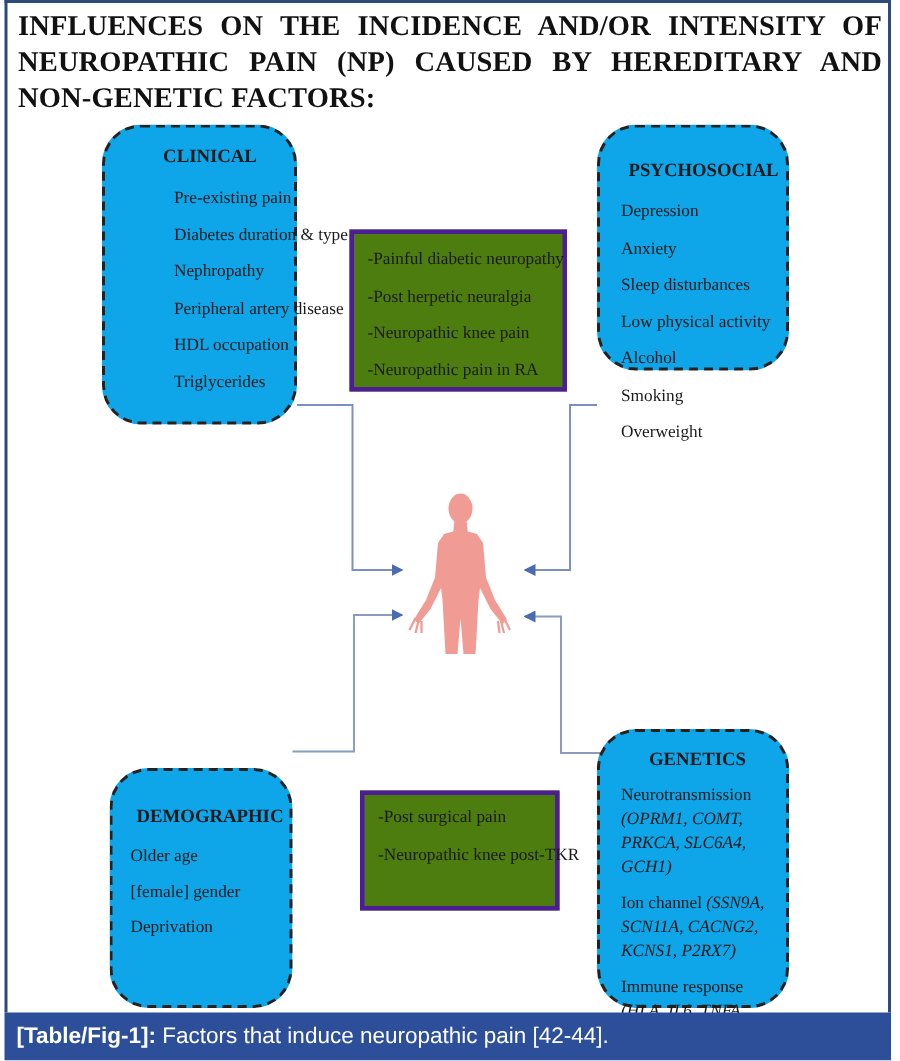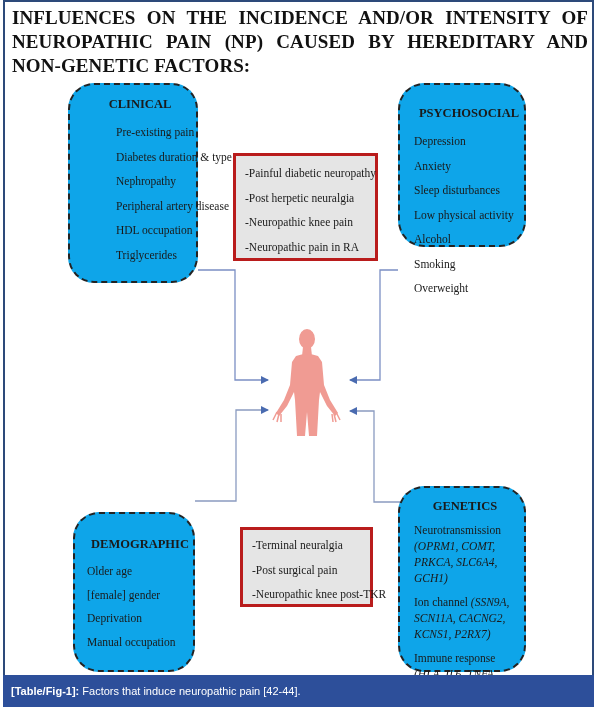--- a/index.html
+++ b/index.html
@@ -27,31 +27,31 @@
   #clinical { left: 68px; top: 83px; width: 130px; height: 200px; padding: 12px 0 0 14px; }
   #psycho   { left: 398px; top: 83px; width: 128px; height: 164px; padding: 21px 0 0 14px; }
   #demo     { left: 73px; top: 512px; width: 122px; height: 160px; padding: 23px 0 0 12px; }
   #genetics { left: 398px; top: 486px; width: 128px; height: 186px; padding: 11px 8px 0 14px; }
 
   #clinical .item { line-height: 24.5px; margin-left: 32px; }
   #psycho .item { line-height: 24.5px; }
   #demo .item { line-height: 23.5px; }
 
   .orange {
-    position: absolute; background: #e5e5e5; border: 3px solid #b91c1c; box-sizing: border-box;
+    position: absolute; background: #4d7c0f; border: 3px solid #4c1d95; box-sizing: border-box;
     color: #1a1a1a; font-size: 11.5px;
   }
   .orange .item { line-height: 24.5px; white-space: nowrap; }
   #orange1 { left: 233px; top: 153px; width: 145px; height: 108px; padding: 5px 0 0 9px; }
   #orange2 { left: 240px; top: 527px; width: 133px; height: 80px; padding: 3px 0 0 9px; }
 
   svg.connectors { position: absolute; left: 0; top: 0; }
   .caption {
     position: absolute; left: 3px; top: 675px; width: 591px; height: 32px; background: #2d4f9a;
-    color: #fff; font-family: "Liberation Sans", sans-serif; font-size: 11px; line-height: 32px;
+    color: #fff; font-family: "Liberation Sans", sans-serif; font-size: 15px; line-height: 32px;
     padding-left: 8px; box-sizing: border-box;
   }
   .caption b { font-weight: bold; }
 </style>
 </head>
 <body>
 
 <div class="frame"></div>
 
 <div class="title">INFLUENCES ON THE INCIDENCE AND/OR INTENSITY OF NEUROPATHIC PAIN (NP) CAUSED BY HEREDITARY AND NON-GENETIC FACTORS:</div>
@@ -105,25 +105,23 @@
   <div class="item">-Post herpetic neuralgia</div>
   <div class="item">-Neuropathic knee pain</div>
   <div class="item">-Neuropathic pain in RA</div>
 </div>
 
 <div class="green" id="demo">
   <div class="head">DEMOGRAPHIC</div>
   <div class="item">Older age</div>
   <div class="item">[female] gender</div>
   <div class="item">Deprivation</div>
-  <div class="item">Manual occupation</div>
 </div>
 
 <div class="orange" id="orange2">
-  <div class="item">-Terminal neuralgia</div>
   <div class="item">-Post surgical pain</div>
   <div class="item">-Neuropathic knee post-TKR</div>
 </div>
 
 <div class="green" id="genetics">
   <div class="head">GENETICS</div>
   <div class="gitem"><span>Neurotransmission </span><i>(OPRM1, COMT, PRKCA, SLC6A4, GCH1)</i></div>
   <div class="gitem"><span>Ion channel </span><i>(SSN9A, SCN11A, CACNG2, KCNS1, P2RX7)</i></div>
   <div class="gitem"><span>Immune response </span><i>(HLA, IL6, TNFA, GFRA2)</i></div>
 </div>

